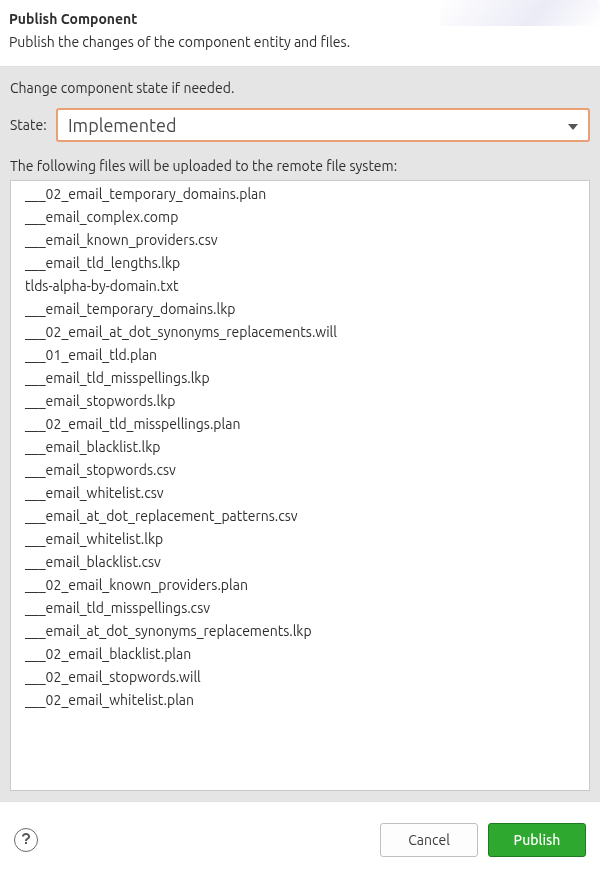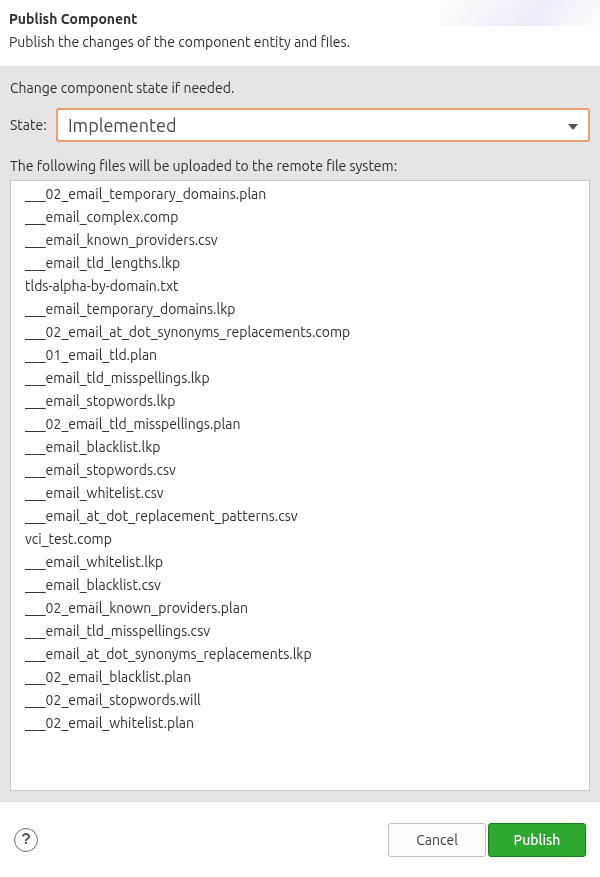--- a/index.html
+++ b/index.html
@@ -151,21 +151,21 @@
     height: 34px;
     min-width: 98px;
     border-radius: 3px;
     font-size: 14px;
     cursor: pointer;
     box-sizing: border-box;
     display: inline-flex;
     align-items: center;
     justify-content: center;
     padding: 0 18px;
-    margin-left: 2px;
+    margin-left: 10px;
   }
   .btn-secondary {
     background: #fdfdfd;
     border: 1px solid #bfbfbf;
     color: #3a3a3a;
   }
   .btn-primary {
     background: #2fa82f;
     border: 1px solid #1f7a1f;
     color: #ffffff;
@@ -200,30 +200,29 @@
 
     <div class="upload-label">The following files will be uploaded to the remote file system:</div>
 
     <div class="file-list" id="file-list">
         <div class="file-item">___02_email_temporary_domains.plan</div>
         <div class="file-item">___email_complex.comp</div>
         <div class="file-item">___email_known_providers.csv</div>
         <div class="file-item">___email_tld_lengths.lkp</div>
         <div class="file-item">tlds-alpha-by-domain.txt</div>
         <div class="file-item">___email_temporary_domains.lkp</div>
-        <div class="file-item">___02_email_at_dot_synonyms_replacements.comp</div>
+        <div class="file-item">___02_email_at_dot_synonyms_replacements.will</div>
         <div class="file-item">___01_email_tld.plan</div>
         <div class="file-item">___email_tld_misspellings.lkp</div>
         <div class="file-item">___email_stopwords.lkp</div>
         <div class="file-item">___02_email_tld_misspellings.plan</div>
         <div class="file-item">___email_blacklist.lkp</div>
         <div class="file-item">___email_stopwords.csv</div>
         <div class="file-item">___email_whitelist.csv</div>
         <div class="file-item">___email_at_dot_replacement_patterns.csv</div>
-        <div class="file-item">vci_test.comp</div>
         <div class="file-item">___email_whitelist.lkp</div>
         <div class="file-item">___email_blacklist.csv</div>
         <div class="file-item">___02_email_known_providers.plan</div>
         <div class="file-item">___email_tld_misspellings.csv</div>
         <div class="file-item">___email_at_dot_synonyms_replacements.lkp</div>
         <div class="file-item">___02_email_blacklist.plan</div>
         <div class="file-item">___02_email_stopwords.will</div>
         <div class="file-item">___02_email_whitelist.plan</div>
       </div>
   </div>

